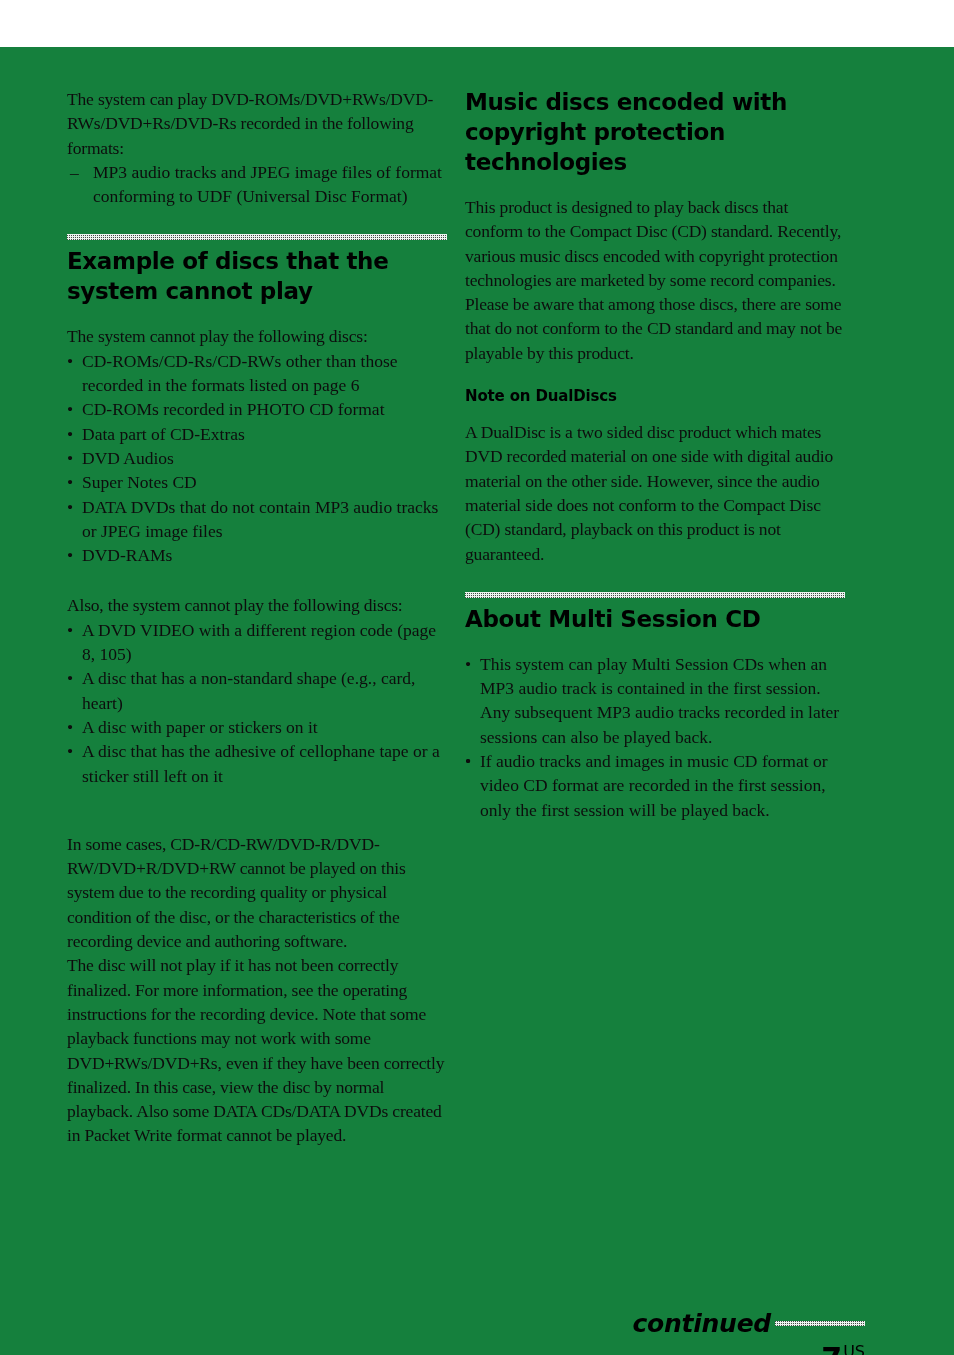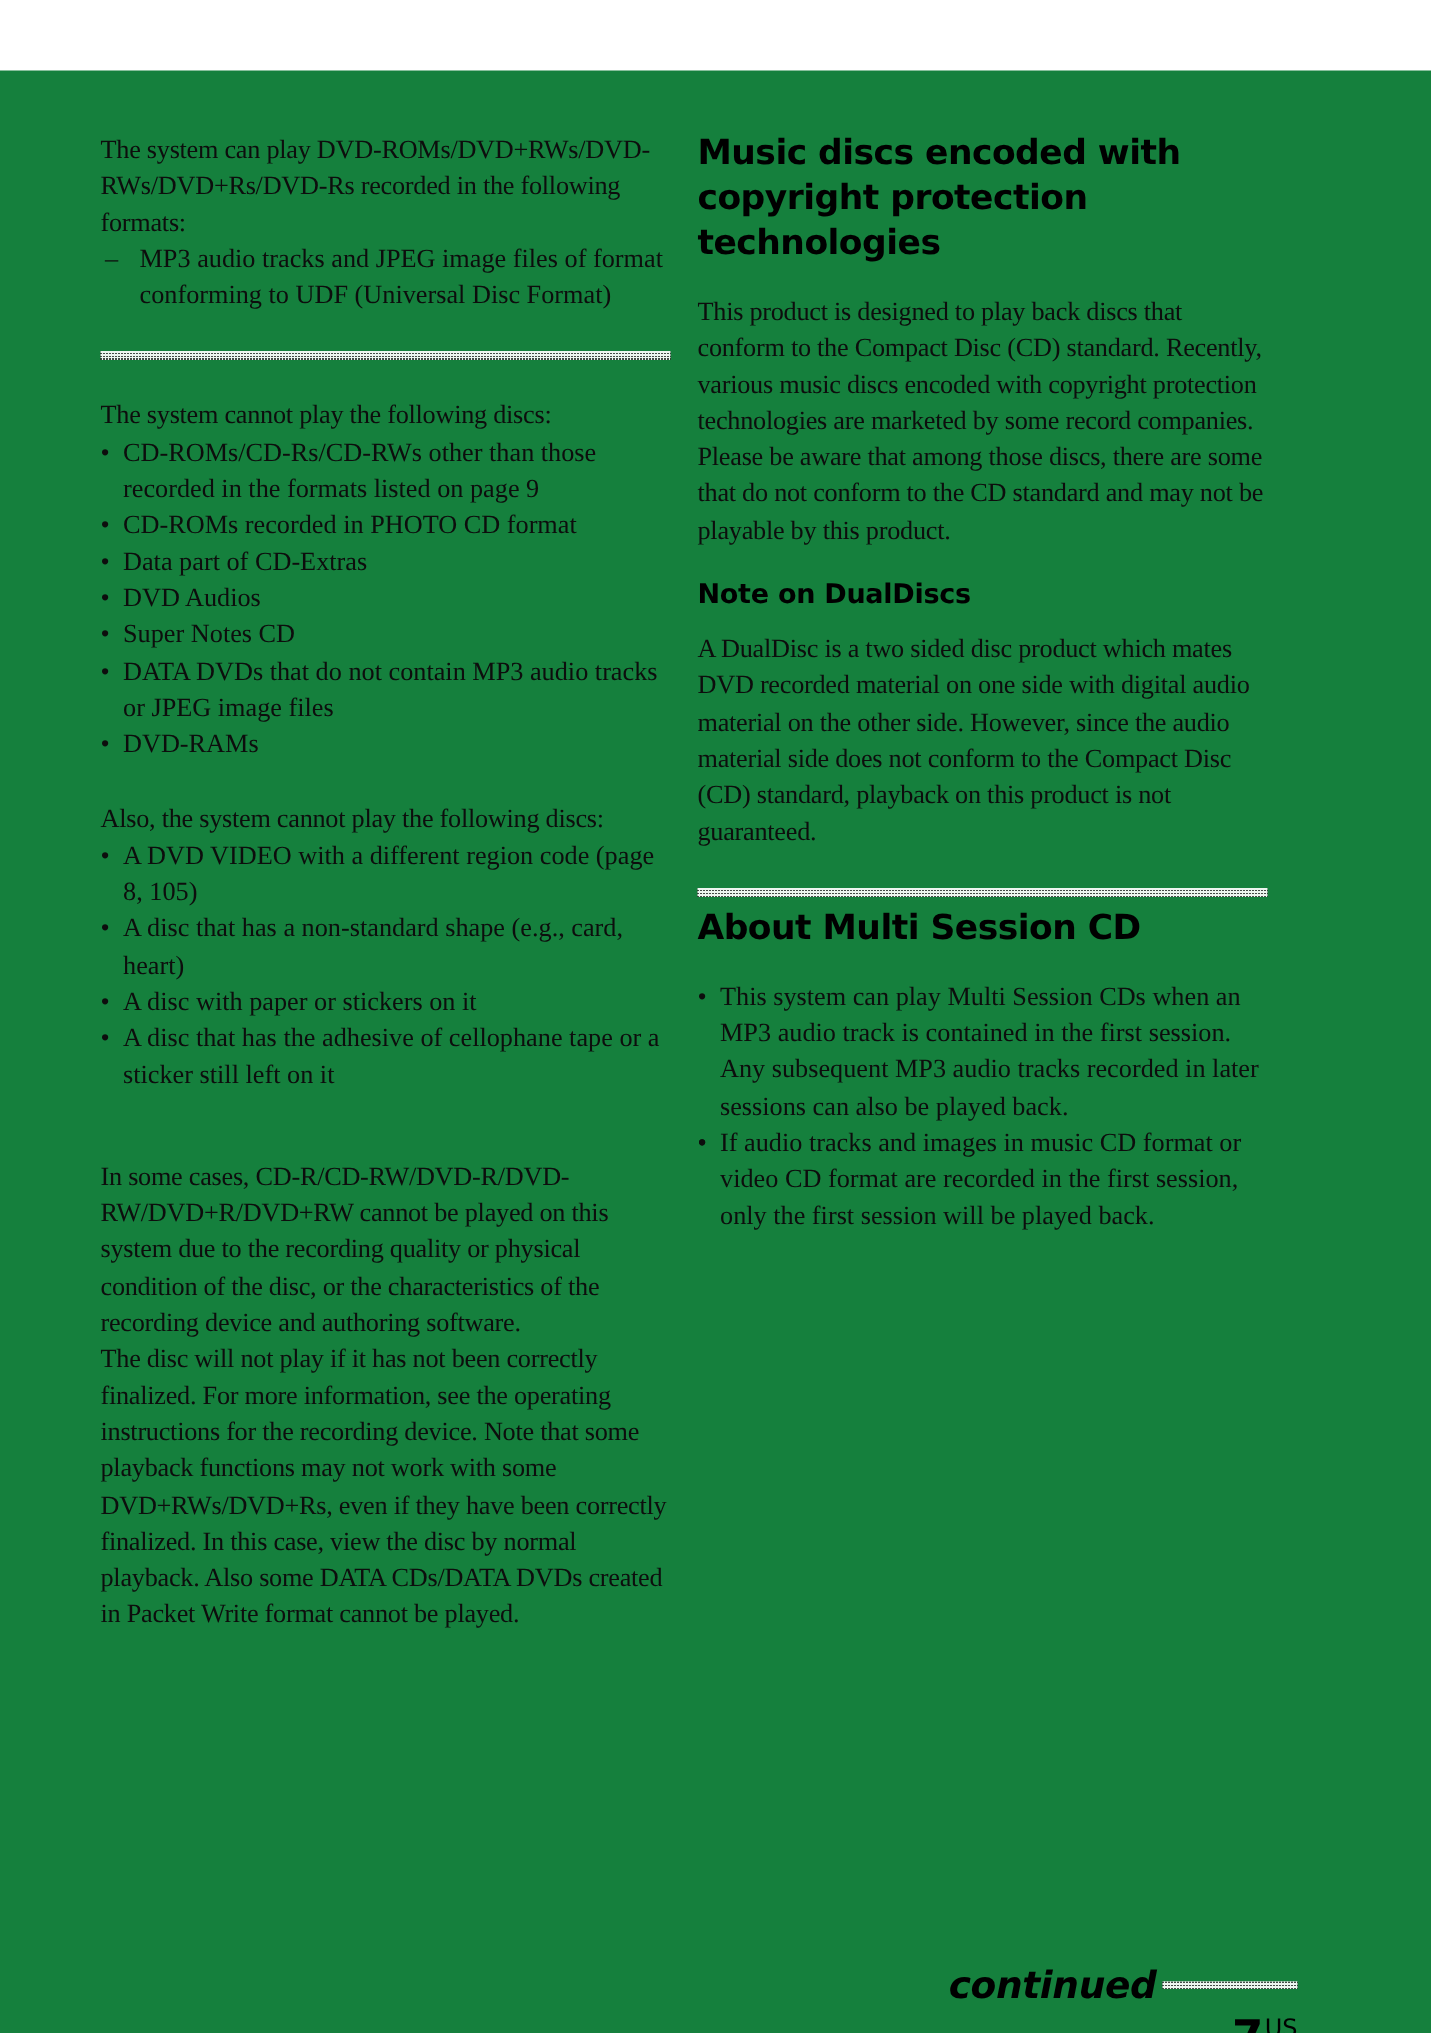--- a/index.html
+++ b/index.html
@@ -46,21 +46,21 @@
     font-weight: bold;
     font-size: 23px;
     line-height: 30px;
     letter-spacing: -0.015em;
     margin: 0;
     color: #000;
   }
   .h-sub {
     font-family: "DejaVu Sans", "Liberation Sans", sans-serif;
     font-weight: bold;
-    font-size: 18px;
+    font-size: 15px;
     line-height: 27px;
     letter-spacing: -0.01em;
     margin: 0;
     color: #000;
   }
 
   
   .rule {
     height: 6px;
     width: 100%;
@@ -176,29 +176,30 @@
     <ul class="dashes">
       <li>
         <span class="marker">–</span>
         <span>MP3 audio tracks and JPEG image files of format conforming to UDF (Universal Disc Format)</span>
       </li>
     </ul>
 
     <div class="spacer-lg"></div>
 
     <div class="rule"></div>
+    <h2 class="h-section">Example of discs that the system cannot play</h2>
 
     <div class="spacer-md"></div>
 
     <p class="para">The system cannot play the following discs:</p>
 
     <ul class="bullets">
       <li>
         <span class="marker">•</span>
-        <span>CD-ROMs/CD-Rs/CD-RWs other than those recorded in the formats listed on page 9</span>
+        <span>CD-ROMs/CD-Rs/CD-RWs other than those recorded in the formats listed on page 6</span>
       </li>
       <li>
         <span class="marker">•</span>
         <span>CD-ROMs recorded in PHOTO CD format</span>
       </li>
       <li>
         <span class="marker">•</span>
         <span>Data part of CD-Extras</span>
       </li>
       <li>

